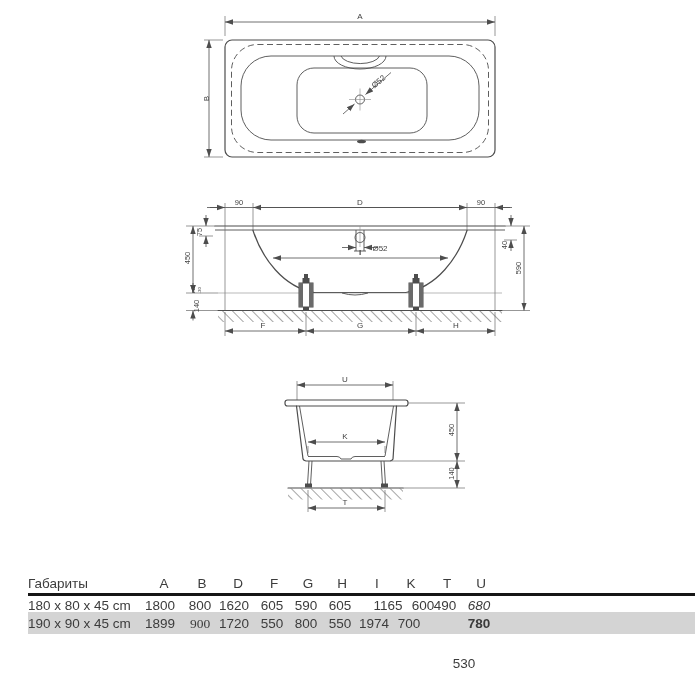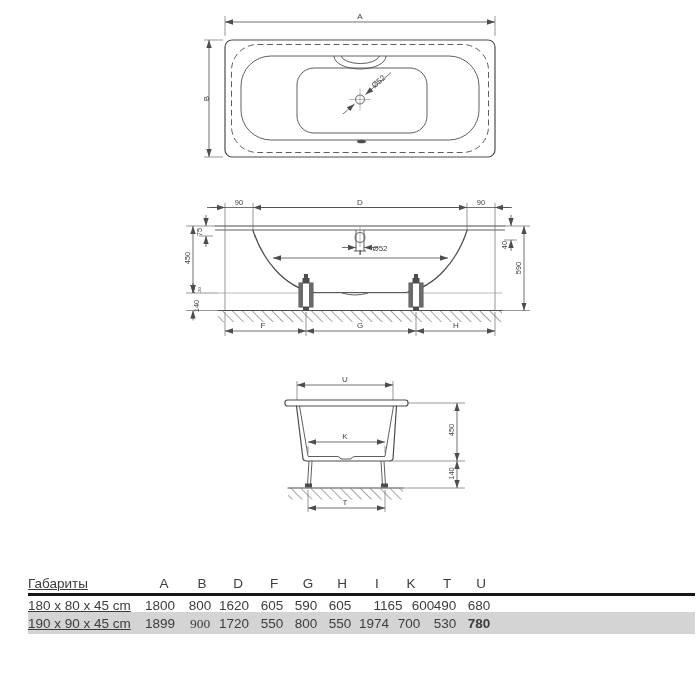--- a/index.html
+++ b/index.html
@@ -13,21 +13,21 @@
   .dsh{stroke:#4d4d4d;stroke-width:0.9;fill:none;stroke-dasharray:6 3.5;}
   text{fill:#3f3f3f;font-size:7.5px;font-family:"Liberation Sans",sans-serif;text-anchor:middle;}
   .big{font-size:8px;}
   .tol{font-size:4.4px;text-anchor:start;}
   .boldt{font-weight:bold;}
   
   #spec-table{position:absolute;left:0;top:570px;width:700px;height:80px;}
   .t-rule{position:absolute;left:28px;width:667px;height:2.5px;background:#161616;top:23px;}
   .t-band{position:absolute;left:28px;width:667px;top:42px;height:21.5px;background:#d4d4d4;}
   .t-cell{position:absolute;font-size:13.5px;color:#3c3c3c;white-space:nowrap;transform:translateX(-50%);}
-  .t-left{transform:none;text-decoration:underline;}
+  .t-left{transform:none;}
   .r-head{top:6px;}
   .r-one{top:28px;}
   .r-two{top:46px;}
 </style>
 </head>
 <body>
 
 <svg id="drawing" width="700" height="560" viewBox="0 0 700 560">
   <defs>
     <marker id="arrow" viewBox="0 0 8 7" refX="8" refY="3.5" markerWidth="8" markerHeight="7" orient="auto-start-reverse" markerUnits="userSpaceOnUse">
@@ -206,26 +206,26 @@
   <span class="t-cell t-left r-one" style="left:28px;">180 x 80 x 45 cm</span>
   <span class="t-cell r-one" style="left:160px;">1800</span>
   <span class="t-cell r-one" style="left:200px;">800</span>
   <span class="t-cell r-one" style="left:234px;">1620</span>
   <span class="t-cell r-one" style="left:272px;">605</span>
   <span class="t-cell r-one" style="left:306px;">590</span>
   <span class="t-cell r-one" style="left:340px;">605</span>
   <span class="t-cell r-one" style="left:388px;">1165</span>
   <span class="t-cell r-one" style="left:423px;text-align:center;">600</span>
   <span class="t-cell r-one" style="left:445px;">490</span>
-  <span class="t-cell r-one" style="left:479px;">680</span>
+  <span class="t-cell r-one" style="left:479px;font-style:italic;">680</span>
 
   <span class="t-cell t-left r-two" style="left:28px;text-align:center;">190 x 90 x 45 cm</span>
   <span class="t-cell r-two" style="left:160px;">1899</span>
   <span class="t-cell r-two" style="left:200px;font-family:Liberation Serif, serif;">900</span>
   <span class="t-cell r-two" style="left:234px;">1720</span>
   <span class="t-cell r-two" style="left:272px;">550</span>
   <span class="t-cell r-two" style="left:306px;">800</span>
   <span class="t-cell r-two" style="left:340px;">550</span>
   <span class="t-cell r-two" style="left:374px;">1974</span>
   <span class="t-cell r-two" style="left:409px;">700</span>
-  <span class="t-cell r-two" style="left:445px;">530</span>
+  <span class="t-cell r-two" style="left:464px;margin-top:40px;">530</span>
   <span class="t-cell r-two" style="left:479px;font-weight:bold;">780</span>
 </div>
 
 </body></html>

